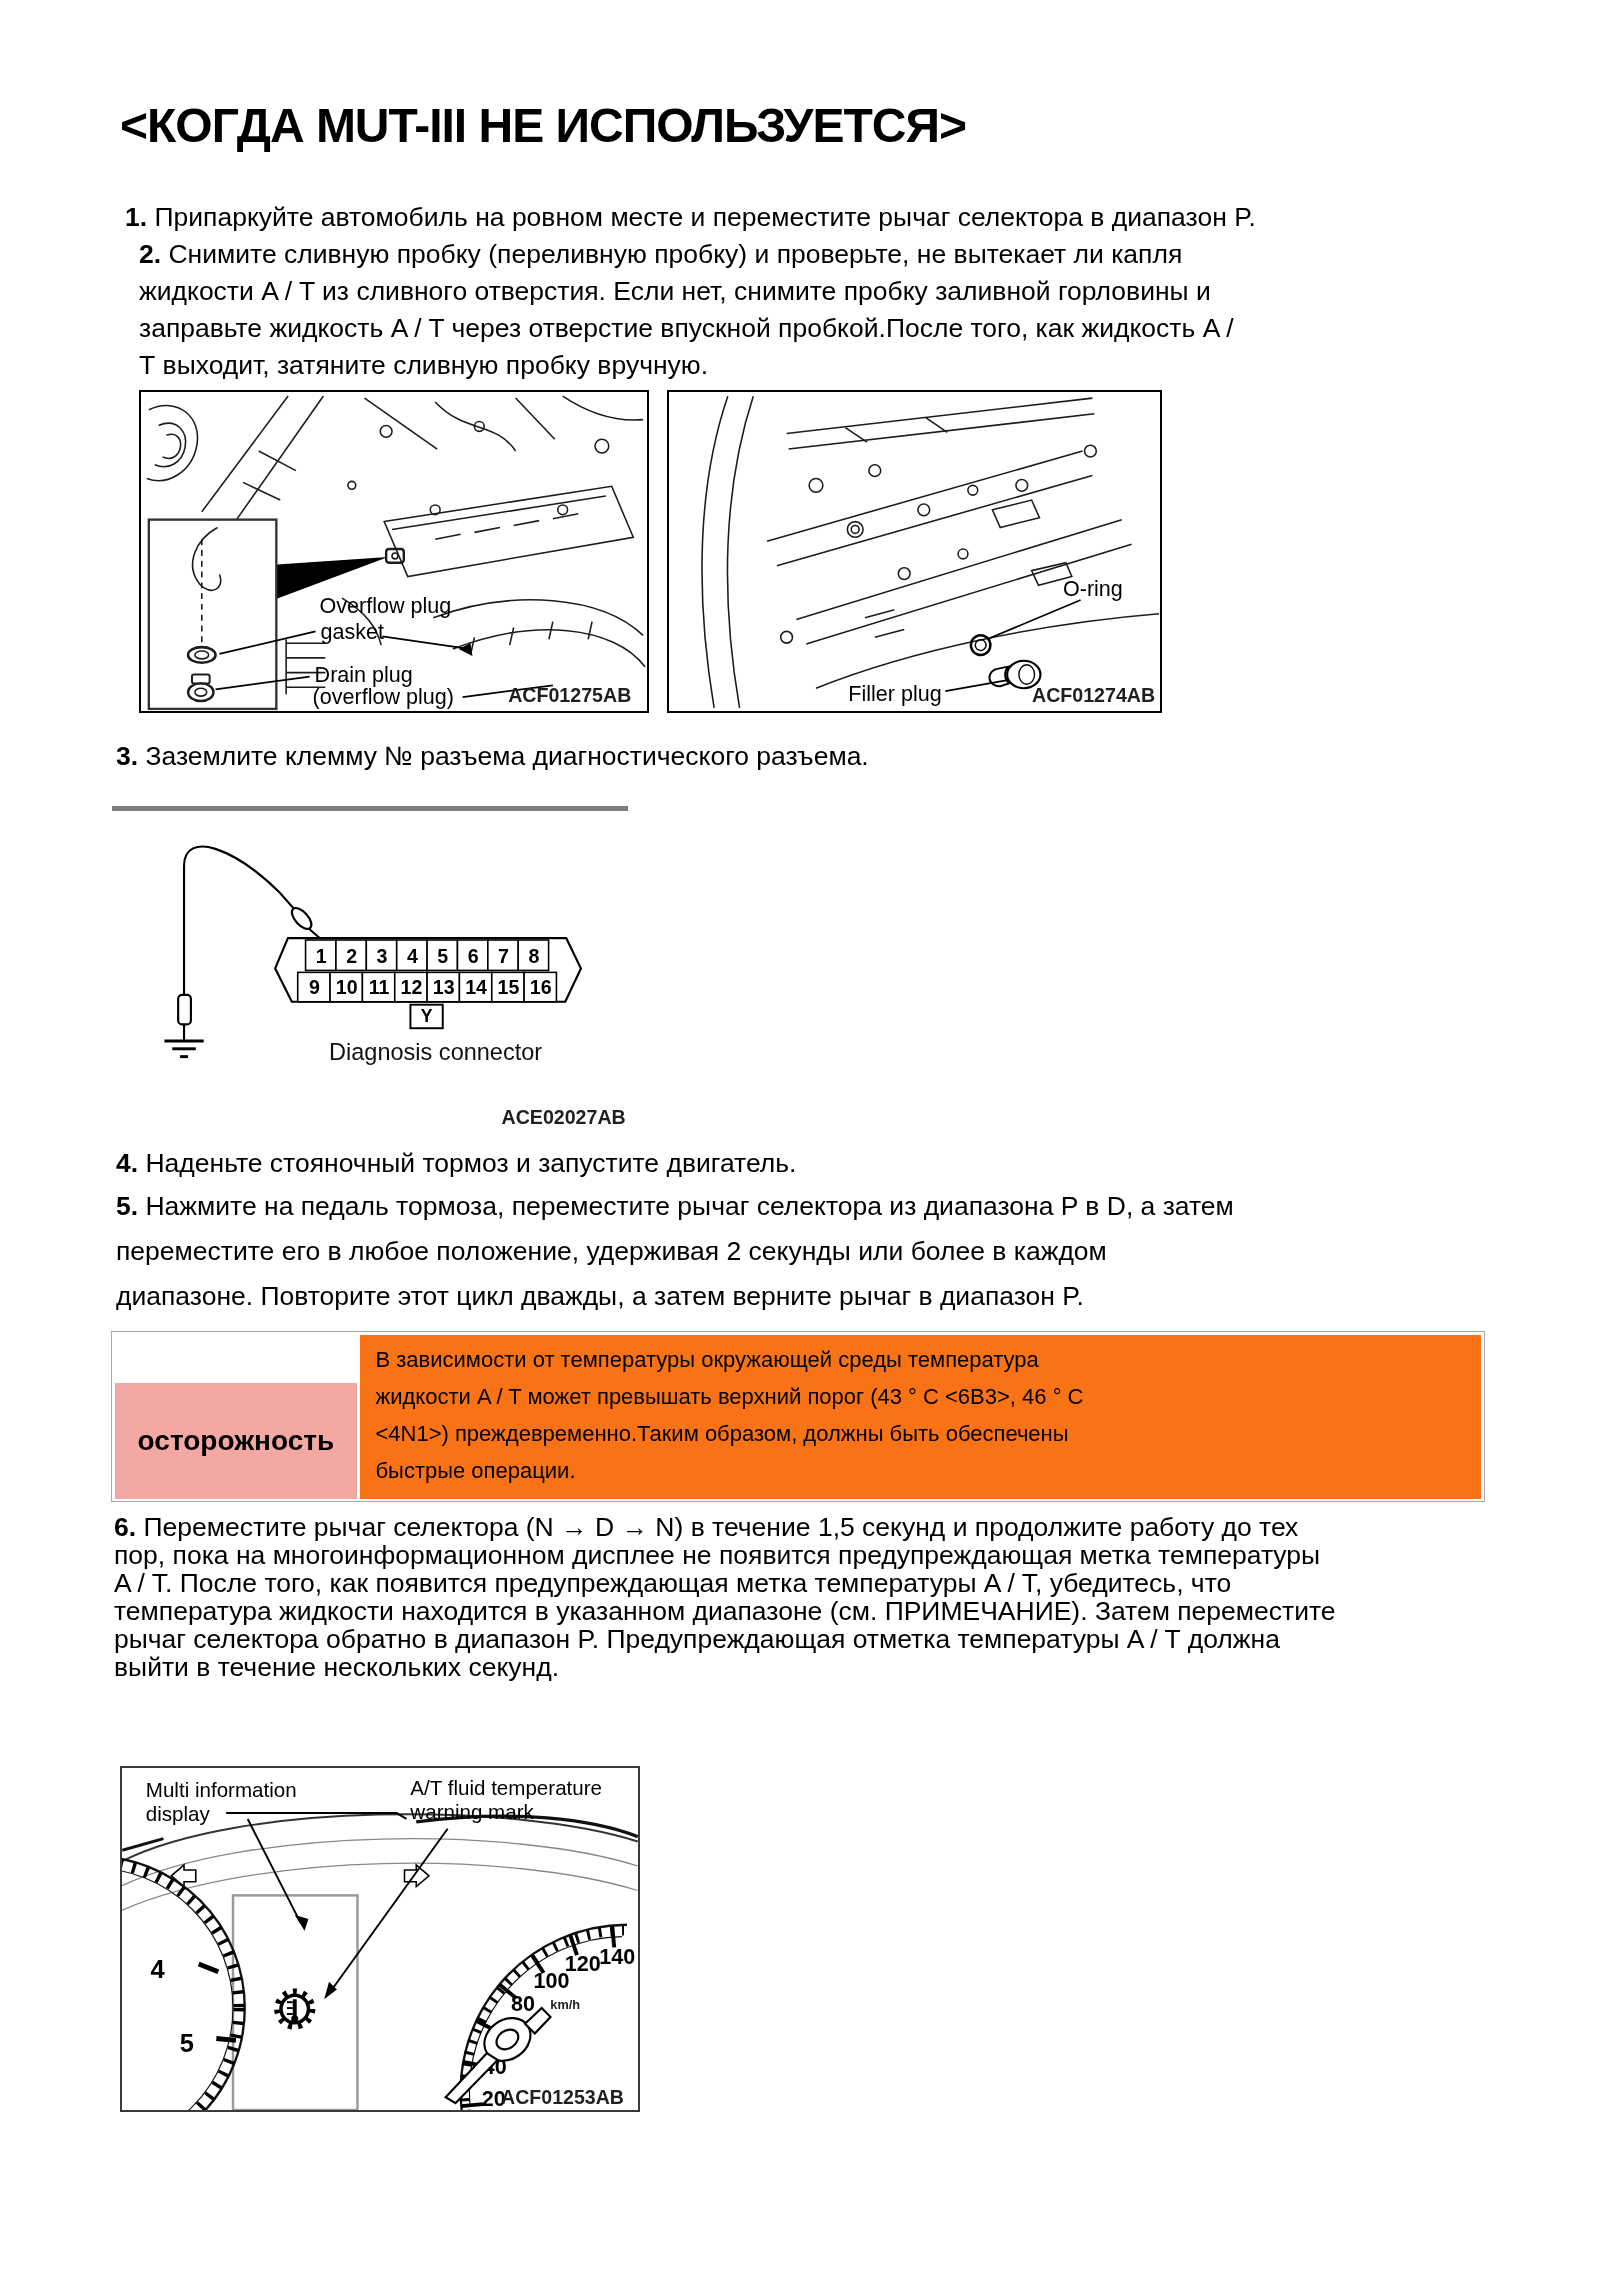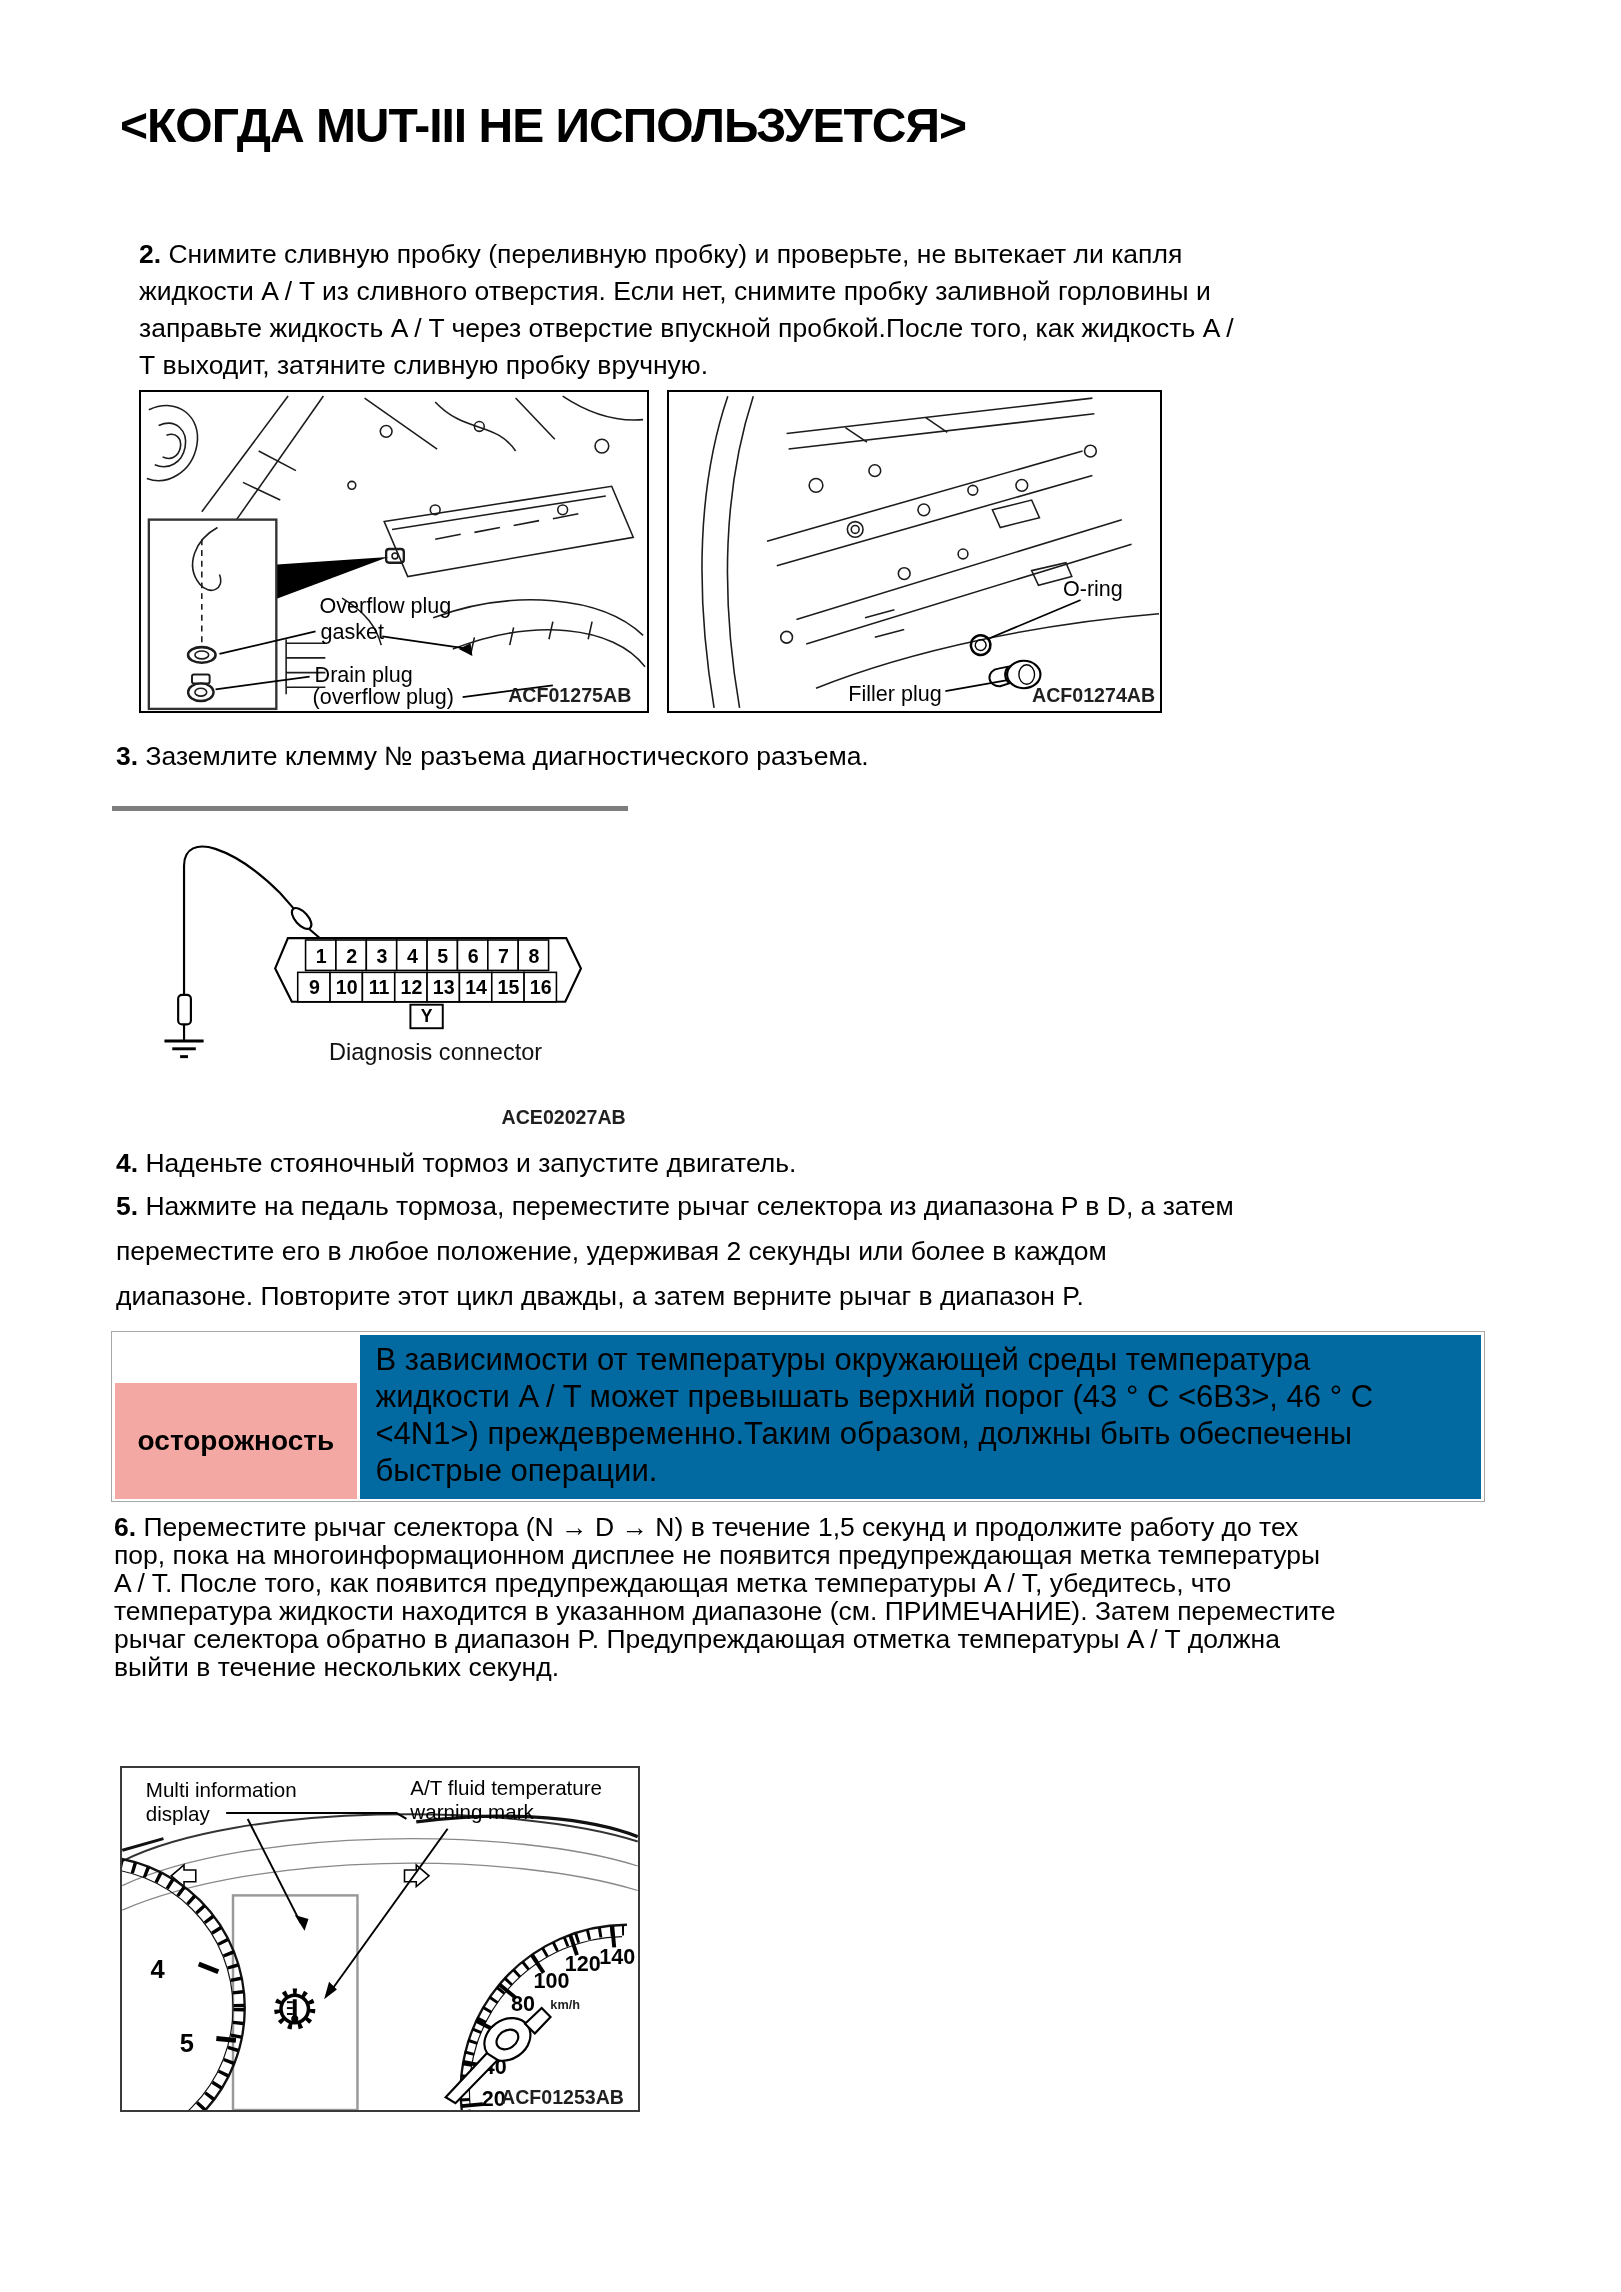--- a/index.html
+++ b/index.html
@@ -8,41 +8,44 @@
   .abs{position:absolute;}
   .title{font-size:48px;font-weight:bold;letter-spacing:-1px;white-space:nowrap;}
   .step{margin:0;font-size:26.5px;line-height:38px;}
   .stext{white-space:pre-line;}
   .snum{font-weight:bold;}
   .fig{border:2px solid #000;background:#fff;}
   .divider{background:#7e7e7e;}
   .caution{display:flex;gap:2.9px;background:#fff;border:1px solid #a8a8a8;padding:2.9px;box-sizing:border-box;}
   .caution .hd{width:242px;background:#f3a8a3;display:flex;align-items:center;justify-content:center;
                font-weight:bold;font-size:28px;margin-top:48px;}
-  .caution .bd{flex:1;background:#0369a1;font-size:31px;line-height:37px;
+  .caution .bd{flex:1;background:#f97316;font-size:22px;line-height:37px;
                padding:5.9px 17.6px 9.8px 15.7px;white-space:pre-line;}
   .cluster{border:2.9px solid #3a3a3a;background:#fff;}
   svg{display:block;}
   .art{stroke:#1c1c1c;stroke-width:1.6;fill:none;}
   .lbl{font-family:"Liberation Sans",sans-serif;font-size:22px;fill:#000;}
   .code{font-family:"Liberation Sans",sans-serif;font-size:20px;font-weight:bold;fill:#1f1f1f;}
   .pin{font-family:"Liberation Sans",sans-serif;font-size:20px;font-weight:bold;fill:#000;text-anchor:middle;}
   .cap{font-family:"Liberation Sans",sans-serif;font-size:24px;fill:#111;}
   .clbl{font-family:"Liberation Sans",sans-serif;font-size:21px;fill:#000;}
   .gnum{font-family:"Liberation Sans",sans-serif;font-size:22px;font-weight:bold;fill:#000;text-anchor:middle;}
   .gnumL{font-family:"Liberation Sans",sans-serif;font-size:26px;font-weight:bold;fill:#000;text-anchor:middle;}
   .unit{font-family:"Liberation Sans",sans-serif;font-size:13px;font-weight:bold;fill:#222;text-anchor:middle;}
 </style>
 </head>
 <body>
 
 <div class="page">
 
   <div class="abs title" style="left:120px;top:98px;">&lt;КОГДА MUT-III НЕ ИСПОЛЬЗУЕТСЯ&gt;</div>
 
+  <p class="step abs" style="left:125px;top:198px;width:1392px;">
+    <b class="snum">1.</b><span class="stext"> Припаркуйте автомобиль на ровном месте и переместите рычаг селектора в диапазон P.</span>
+  </p>
 
   <p class="step abs" style="left:139px;top:236px;width:1274px;line-height:37px;">
     <b class="snum">2.</b><span class="stext"> Снимите сливную пробку (переливную пробку) и проверьте, не вытекает ли капля
 жидкости A / T из сливного отверстия. Если нет, снимите пробку заливной горловины и
 заправьте жидкость A / T через отверстие впускной пробкой.После того, как жидкость A /
 Т выходит, затяните сливную пробку вручную.</span>
   </p>
 
   <div class="abs fig" style="left:139px;top:390px;width:506px;height:319px;">
     <svg width="506" height="319" viewBox="0 0 516 325">

